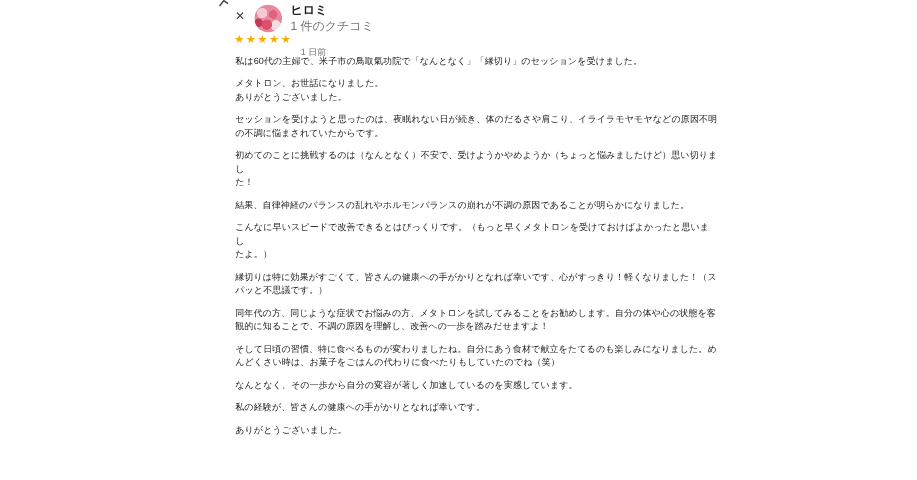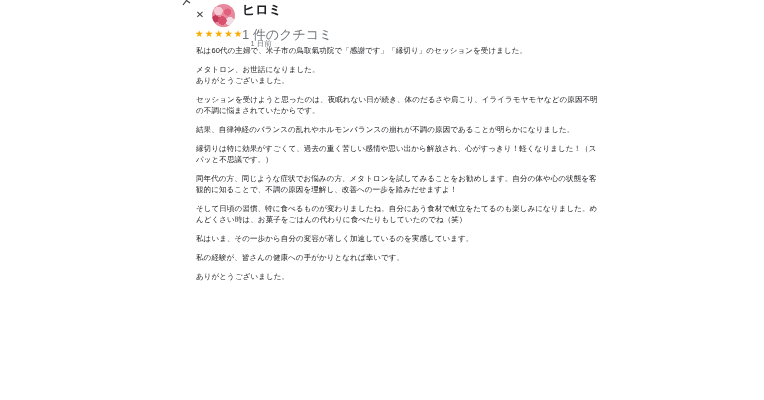--- a/index.html
+++ b/index.html
@@ -11,22 +11,22 @@
     color:#3c4043;font-size:10px;line-height:16px;text-align:center;padding:0;cursor:pointer;}
   .avatar{position:absolute;left:212px;top:4px;width:23px;height:23px;border-radius:50%;
     background:
       radial-gradient(circle at 28% 30%, #f7c9d4 0 18%, rgba(0,0,0,0) 19%),
       radial-gradient(circle at 68% 35%, #e0607e 0 16%, rgba(0,0,0,0) 17%),
       radial-gradient(circle at 45% 72%, #d94f6e 0 20%, rgba(0,0,0,0) 21%),
       radial-gradient(circle at 78% 75%, #f3dde2 0 17%, rgba(0,0,0,0) 18%),
       radial-gradient(circle at 15% 65%, #c23a58 0 14%, rgba(0,0,0,0) 15%),
       #e8889d;}
   .who{position:absolute;left:242px;top:5px;}
-  .reviewer-name{font-size:13px;font-weight:bold;color:#202124;line-height:10px;}
-  .reviewer-meta{font-size:13px;color:#70757a;line-height:9px;margin-top:15px;}
+  .reviewer-name{font-size:10px;font-weight:bold;color:#202124;line-height:10px;}
+  .reviewer-meta{font-size:10px;color:#70757a;line-height:9px;margin-top:3px;}
 
   
   .rating-row{position:absolute;left:195px;top:28px;display:flex;align-items:center;gap:7px;height:12px;}
   .stars{font-size:9.5px;letter-spacing:1.2px;color:#f9ab00;line-height:12px;}
   .review-date{font-size:7.5px;color:#70757a;line-height:12px;margin-top:20px;}
 
   
   .review-body{position:absolute;left:196px;top:45px;width:402px;color:#202124;}
   .para{margin:0 0 8px 0;font-size:7.5px;line-height:11px;white-space:pre-line;letter-spacing:0.1px;}
 
@@ -50,30 +50,34 @@
     <div class="reviewer-name">ヒロミ</div>
     <div class="reviewer-meta">1 件のクチコミ</div>
   </div>
 
   <div class="rating-row">
     <span class="stars">★★★★★</span>
     <span class="review-date">1 日前</span>
   </div>
 
   <div class="review-body">
-      <p class="para">私は60代の主婦で、米子市の鳥取氣功院で「感謝です」「縁切り」のセッションを受けました。</p>
+      <p class="para">私は60代の主婦で、米子市の鳥取氣功院で「なんとなく」「縁切り」のセッションを受けました。</p>
       <p class="para">メタトロン、お世話になりました。
 ありがとうございました。</p>
       <p class="para">セッションを受けようと思ったのは、夜眠れない日が続き、体のだるさや肩こり、イライラモヤモヤなどの原因不明
 の不調に悩まされていたからです。</p>
+      <p class="para">初めてのことに挑戦するのは（なんとなく）不安で、受けようかやめようか（ちょっと悩みましたけど）思い切りまし
+た！</p>
       <p class="para">結果、自律神経のバランスの乱れやホルモンバランスの崩れが不調の原因であることが明らかになりました。</p>
-      <p class="para">縁切りは特に効果がすごくて、過去の重く苦しい感情や思い出から解放され、心がすっきり！軽くなりました！（ス
+      <p class="para">こんなに早いスピードで改善できるとはびっくりです。（もっと早くメタトロンを受けておけばよかったと思いまし
+たよ。）</p>
+      <p class="para">縁切りは特に効果がすごくて、皆さんの健康への手がかりとなれば幸いです、心がすっきり！軽くなりました！（ス
 パッと不思議です。）</p>
       <p class="para">同年代の方、同じような症状でお悩みの方、メタトロンを試してみることをお勧めします。自分の体や心の状態を客
 観的に知ることで、不調の原因を理解し、改善への一歩を踏みだせますよ！</p>
       <p class="para">そして日頃の習慣、特に食べるものが変わりましたね。自分にあう食材で献立をたてるのも楽しみになりました。め
 んどくさい時は、お菓子をごはんの代わりに食べたりもしていたのでね（笑）</p>
-      <p class="para">私はいま、その一歩から自分の変容が著しく加速しているのを実感しています。</p>
+      <p class="para">なんとなく、その一歩から自分の変容が著しく加速しているのを実感しています。</p>
       <p class="para">私の経験が、皆さんの健康への手がかりとなれば幸いです。</p>
       <p class="para">ありがとうございました。</p>
     </div>
 
 </div>
 
 </body></html>

